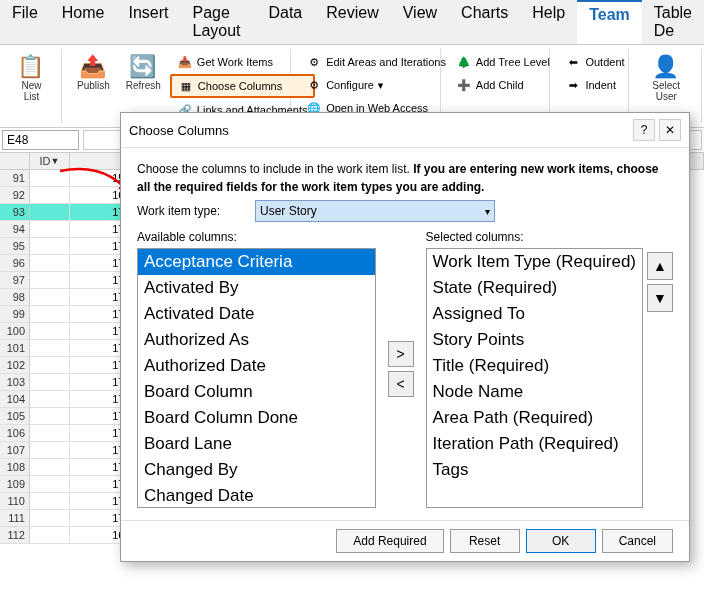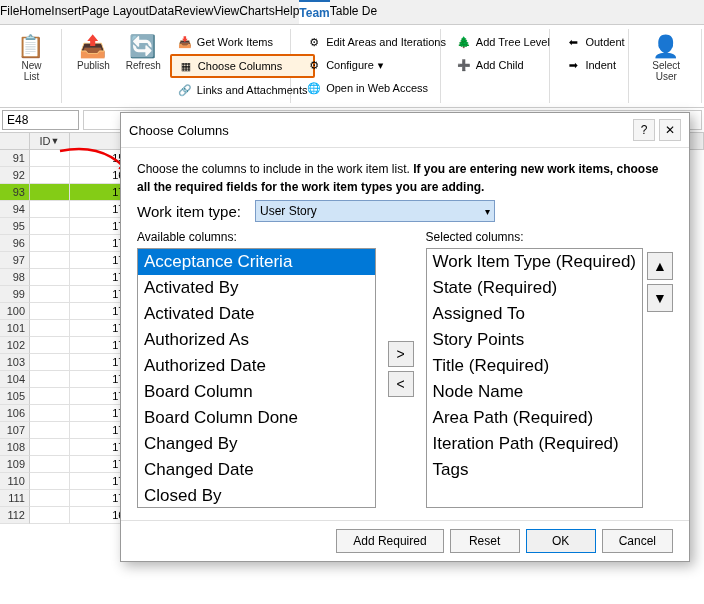--- a/index.html
+++ b/index.html
@@ -1,21 +1,21 @@
 <!DOCTYPE html>
 <html><head>
   <meta charset="utf-8">
   <style>
     * { box-sizing: border-box; margin: 0; padding: 0; }
     body { font-family: 'Segoe UI', Arial, sans-serif; font-size: 12px; background: #fff; overflow: hidden; }
 
     
     .ribbon { background: #fff; border-bottom: 1px solid #ccc; }
     .ribbon-tabs { display: flex; background: #f0f0f0; border-bottom: 1px solid #ccc; }
-    .ribbon-tab { padding: 4px 0; font-size: 12px; cursor: pointer; border: none; background: transparent; }
+    .ribbon-tab { padding: 4px 12px; font-size: 16px; cursor: pointer; border: none; background: transparent; }
     .ribbon-tab.active { background: #fff; border-top: 2px solid #1e6bb8; color: #1e6bb8; font-weight: bold; }
     .ribbon-content { display: flex; align-items: stretch; padding: 4px 2px; gap: 2px; }
     .ribbon-group { display: flex; flex-direction: column; align-items: flex-start; border-right: 1px solid #ddd; padding: 2px 6px; min-width: 60px; }
     .ribbon-group-buttons { display: flex; gap: 2px; align-items: flex-start; flex: 1; }
     .ribbon-big-btn { display: flex; flex-direction: column; align-items: center; padding: 2px 6px; cursor: pointer; border: 1px solid transparent; border-radius: 2px; min-width: 40px; }
     .ribbon-big-btn .icon { font-size: 22px; color: #555; }
     .ribbon-big-btn .label { font-size: 10px; color: #333; text-align: center; }
     .ribbon-small-btns { display: flex; flex-direction: column; gap: 1px; }
     .ribbon-small-btn { display: flex; align-items: center; gap: 4px; padding: 2px 6px; cursor: pointer; border: 1px solid transparent; border-radius: 2px; font-size: 11px; white-space: nowrap; }
     .ribbon-small-btn.highlighted { border: 2px solid #e05e00; background: #fff3e0; }
@@ -28,34 +28,34 @@
     .grid { display: flex; flex-direction: column; }
     .grid-header-row { display: flex; }
     .grid-col-header { background: #f0f0f0; border-right: 1px solid #ccc; border-bottom: 1px solid #ccc; text-align: center; font-size: 11px; color: #333; padding: 2px; flex: 1; min-width: 80px; display: flex; align-items: center; justify-content: center; }
     .grid-col-header.row-num { min-width: 30px; max-width: 30px; flex: none; }
     .grid-col-header.id-col { min-width: 40px; max-width: 40px; }
     .grid-row { display: flex; }
     .grid-cell { border-right: 1px solid #e0e0e0; border-bottom: 1px solid #e0e0e0; padding: 2px 4px; font-size: 11px; overflow: hidden; white-space: nowrap; }
     .grid-cell.row-num { min-width: 30px; max-width: 30px; background: #f0f0f0; text-align: right; color: #333; border-right: 1px solid #ccc; flex: none; }
     .grid-cell.id-cell { min-width: 40px; max-width: 40px; flex: none; display: flex; align-items: center; }
     .grid-cell.data-cell { min-width: 90px; text-align: right; }
-    .grid-row.selected .grid-cell { background: #84cc16; }
+    .grid-row.selected .grid-cell { background: #5eead4; }
 
     
     .overlay { position: fixed; top: 0; left: 0; width: 100%; height: 100%; z-index: 100; }
     .dialog { position: absolute; top: 112px; left: 120px; width: 570px; background: #fff; border: 1px solid #999; box-shadow: 4px 4px 12px rgba(0,0,0,0.3); }
     .dialog-title-bar { display: flex; align-items: center; justify-content: space-between; background: #fff; border-bottom: 1px solid #e0e0e0; padding: 6px 8px; }
     .dialog-title { font-size: 13px; font-weight: normal; }
     .dialog-title-controls { display: flex; gap: 4px; }
     .dialog-title-btn { width: 22px; height: 22px; border: 1px solid #ccc; background: #f5f5f5; cursor: pointer; display: flex; align-items: center; justify-content: center; font-size: 12px; }
     .dialog-body { padding: 12px 16px; }
     .dialog-desc { font-size: 12px; line-height: 1.5; margin-bottom: 4px; }
     .dialog-desc span.bold { font-weight: bold; }
     .form-row { display: flex; align-items: center; gap: 8px; margin-bottom: 8px; }
-    .form-label { font-size: 15px; min-width: 110px; }
+    .form-label { font-size: 12px; min-width: 110px; }
     .form-select { font-size: 12px; border: 1px solid #7a9cc7; background: #d0e4f7; padding: 2px 4px; height: 22px; cursor: pointer; display: flex; align-items: center; justify-content: space-between; width: 240px; }
     .form-select .caret { font-size: 10px; }
     .columns-area { display: flex; gap: 8px; }
     .column-list-container { flex: 1; }
     .column-list-label { font-size: 12px; margin-bottom: 4px; }
     .column-list { border: 1px solid #999; height: 260px; overflow-y: auto; background: #fff; }
     .column-list-item { padding: 3px 6px; font-size: 17px; cursor: pointer; white-space: nowrap; }
     .column-list-item.selected { background: #0078d7; color: #fff; }
     .move-buttons { display: flex; flex-direction: column; justify-content: center; gap: 4px; padding: 0 4px; }
     .move-btn { width: 26px; height: 26px; border: 1px solid #999; background: #f0f0f0; cursor: pointer; display: flex; align-items: center; justify-content: center; font-size: 14px; }
@@ -355,20 +355,21 @@
         <div class="column-list-container">
           <div class="column-list-label">Available columns:</div>
           <div class="column-list" id="available-list">
               <div class="column-list-item selected">Acceptance Criteria</div>
               <div class="column-list-item">Activated By</div>
               <div class="column-list-item">Activated Date</div>
               <div class="column-list-item">Authorized As</div>
               <div class="column-list-item">Authorized Date</div>
               <div class="column-list-item">Board Column</div>
               <div class="column-list-item">Board Column Done</div>
+              <div class="column-list-item">Board Lane</div>
               <div class="column-list-item">Changed By</div>
               <div class="column-list-item">Changed Date</div>
               <div class="column-list-item">Closed By</div>
               <div class="column-list-item">Closed Date</div>
               <div class="column-list-item">Comment Count</div>
             </div>
         </div>
 
         <div class="move-buttons">
           <button class="move-btn">&gt;</button>

